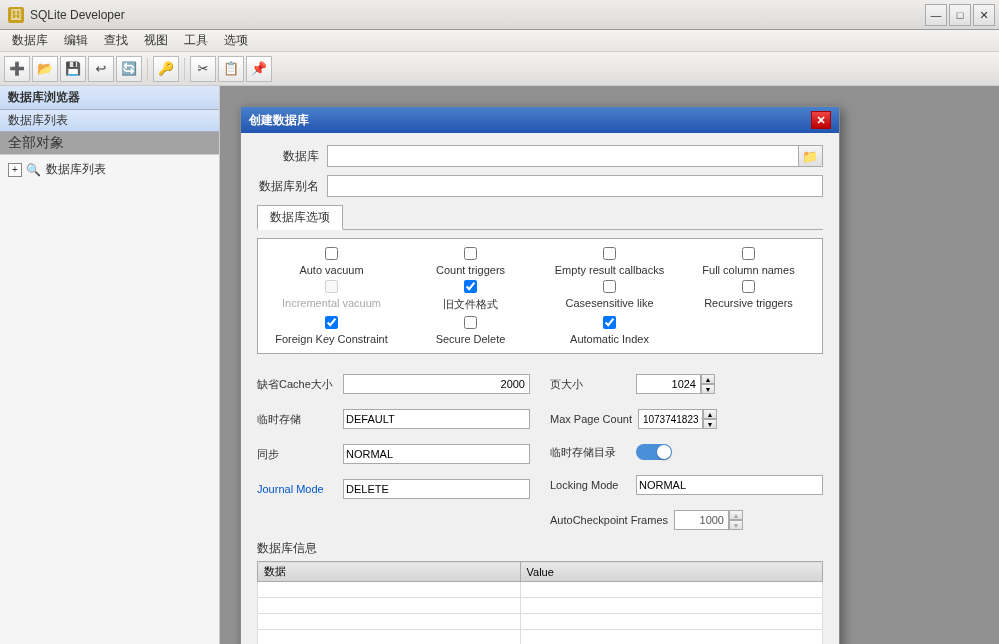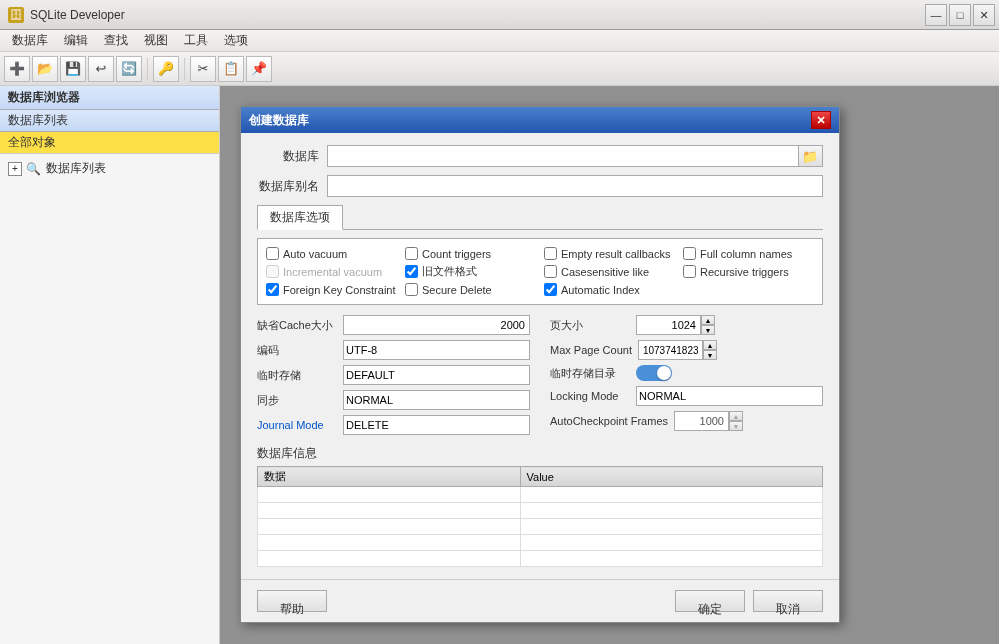--- a/index.html
+++ b/index.html
@@ -138,23 +138,23 @@
       width: 100%;
       height: 20px;
       border: 1px solid #aaa;
       padding: 1px 4px;
       font-size: 11px;
       color: #999;
       background: white;
     }
     .sidebar-section {
       padding: 2px 8px;
-      font-size: 12px;
-      color: #333;
-      background: #fde047;
+      font-size: 14px;
+      color: #333;
+      background: #a3a3a3;
       border-bottom: 1px solid #ccc;
       font-family: Liberation Serif, serif;
     }
     .sidebar-tree {
       flex: 1;
       padding: 4px;
     }
     .tree-item {
       display: flex;
       align-items: center;
@@ -304,38 +304,40 @@
       display: grid;
       grid-template-columns: 1fr 1fr 1fr 1fr;
       gap: 4px 8px;
     }
     .checkbox-item {
       display: flex;
       align-items: center;
       gap: 4px;
       font-size: 11px;
       color: #333;
+      flex-direction: column;
     }
     .checkbox-item.disabled { color: #aaa; }
     .checkbox-input {
       width: 13px; height: 13px;
       cursor: pointer;
     }
 
     
     .settings-grid {
       display: grid;
       grid-template-columns: 1fr 1fr;
       gap: 6px 20px;
       margin-bottom: 10px;
     }
     .setting-row {
       display: flex;
       align-items: center;
       gap: 6px;
+      margin-top: 10px;
     }
     .setting-label {
       font-size: 11px;
       color: #333;
       white-space: nowrap;
       min-width: 80px;
     }
     .setting-label.blue { color: #0055cc; }
     .setting-value {
       flex: 1;
@@ -601,30 +603,20 @@
 
           <div class="settings-grid">
 
             <div style="display:flex;flex-direction:column;gap:5px;">
 
               <div class="setting-row">
                 <span class="setting-label">缺省Cache大小</span>
                 <input type="text" class="setting-value" style="width: 70px; text-align: right;" value="2000">
               </div>
 
-              <div class="setting-row">
-                <span class="setting-label">编码</span>
-                <div class="select-wrapper" style="flex:1;position:relative;">
-                  <select class="select-field" style="width:100%;height:20px;font-size:11px;">
-                    <option>UTF-8</option>
-                    <option>UTF-16</option>
-                    <option>GBK</option>
-                  </select>
-                </div>
-              </div>
 
               <div class="setting-row">
                 <span class="setting-label">临时存储</span>
                 <div class="select-wrapper" style="flex:1;position:relative;">
                   <select class="select-field" style="width:100%;height:20px;font-size:11px;">
                     <option>DEFAULT</option>
                     <option>MEMORY</option>
                     <option>FILE</option>
                   </select>
                 </div>

